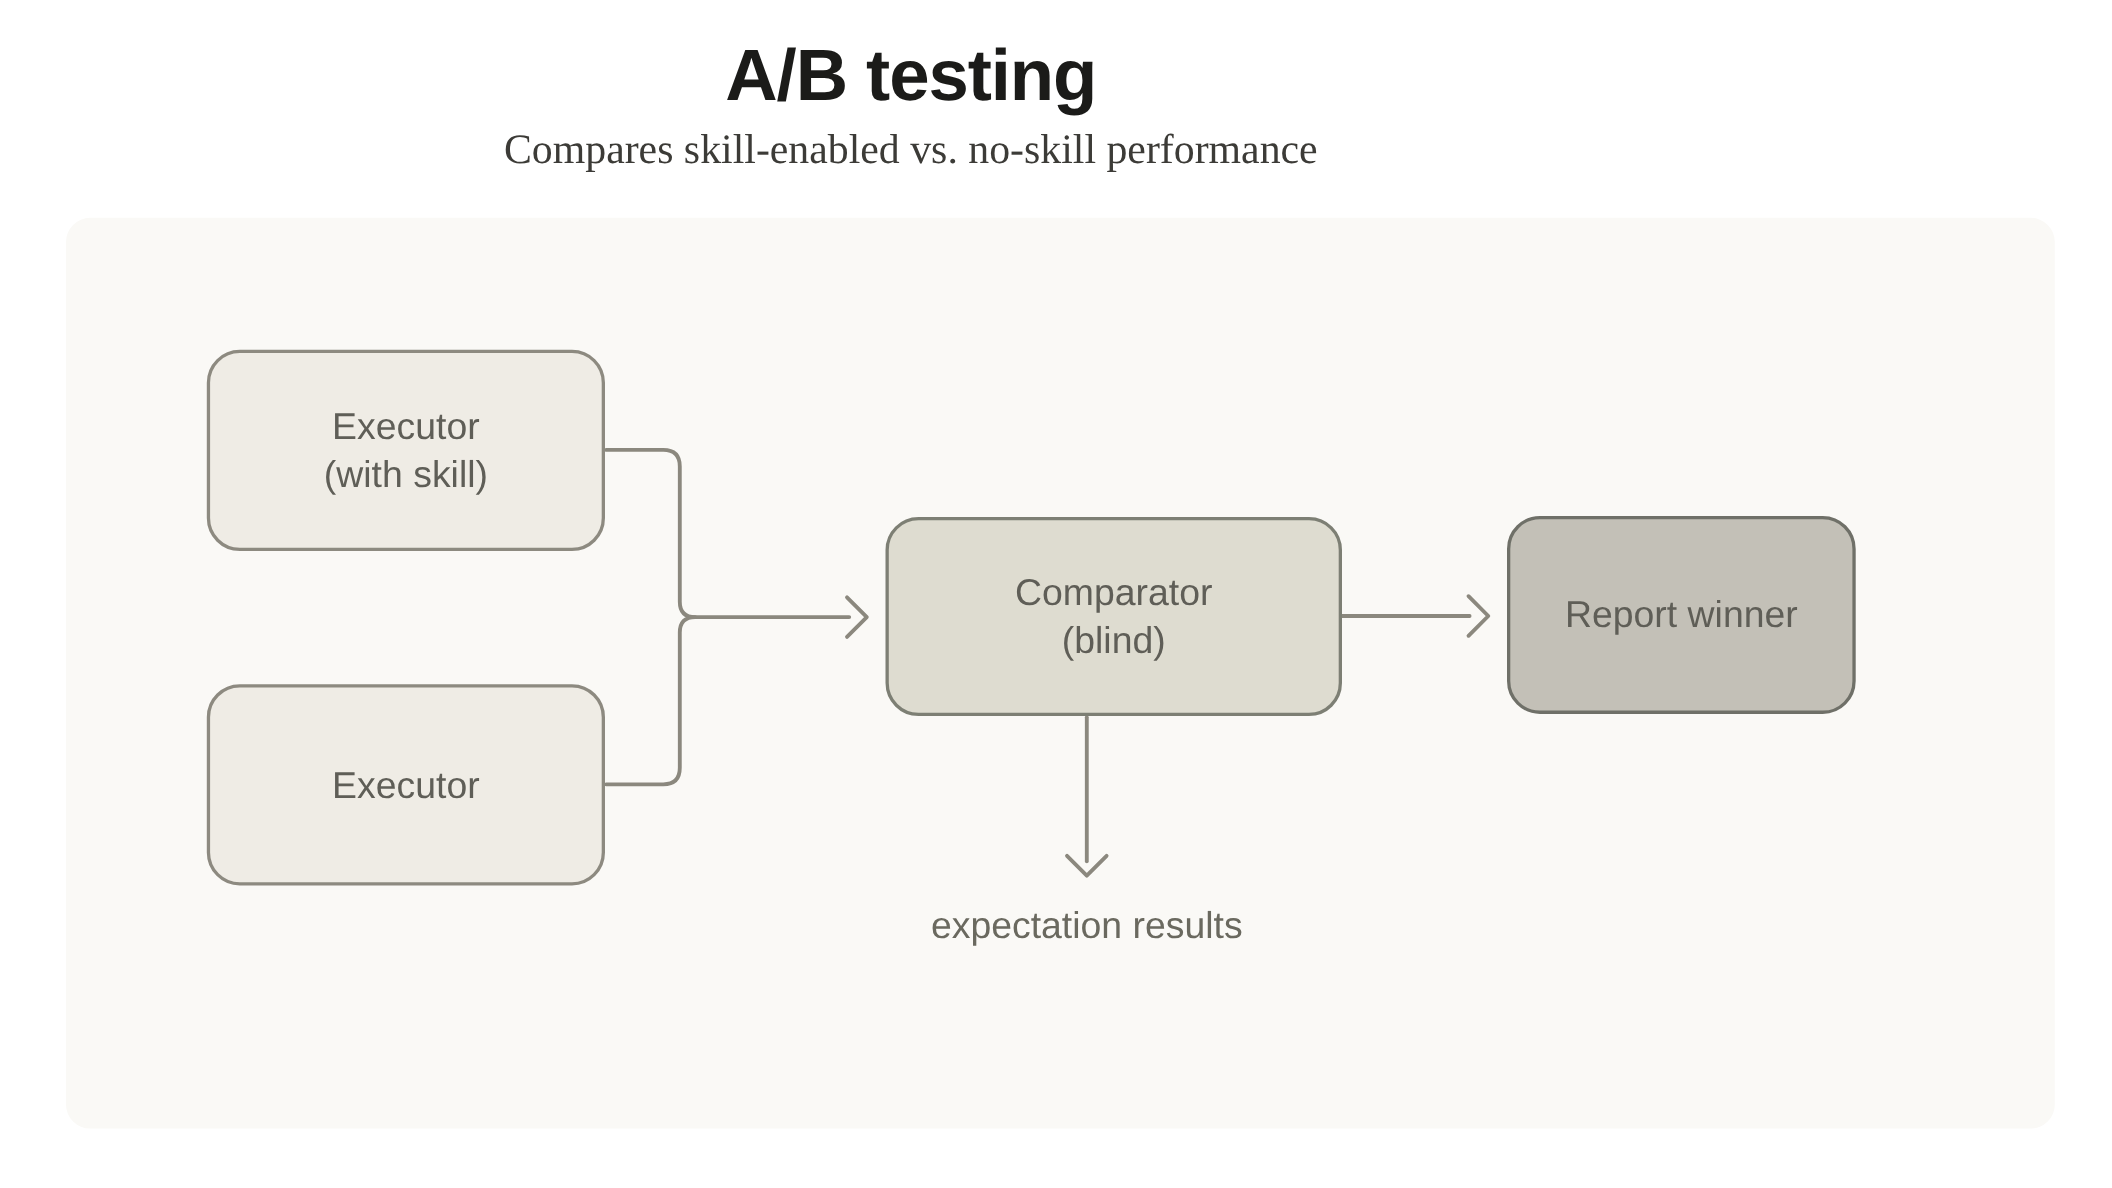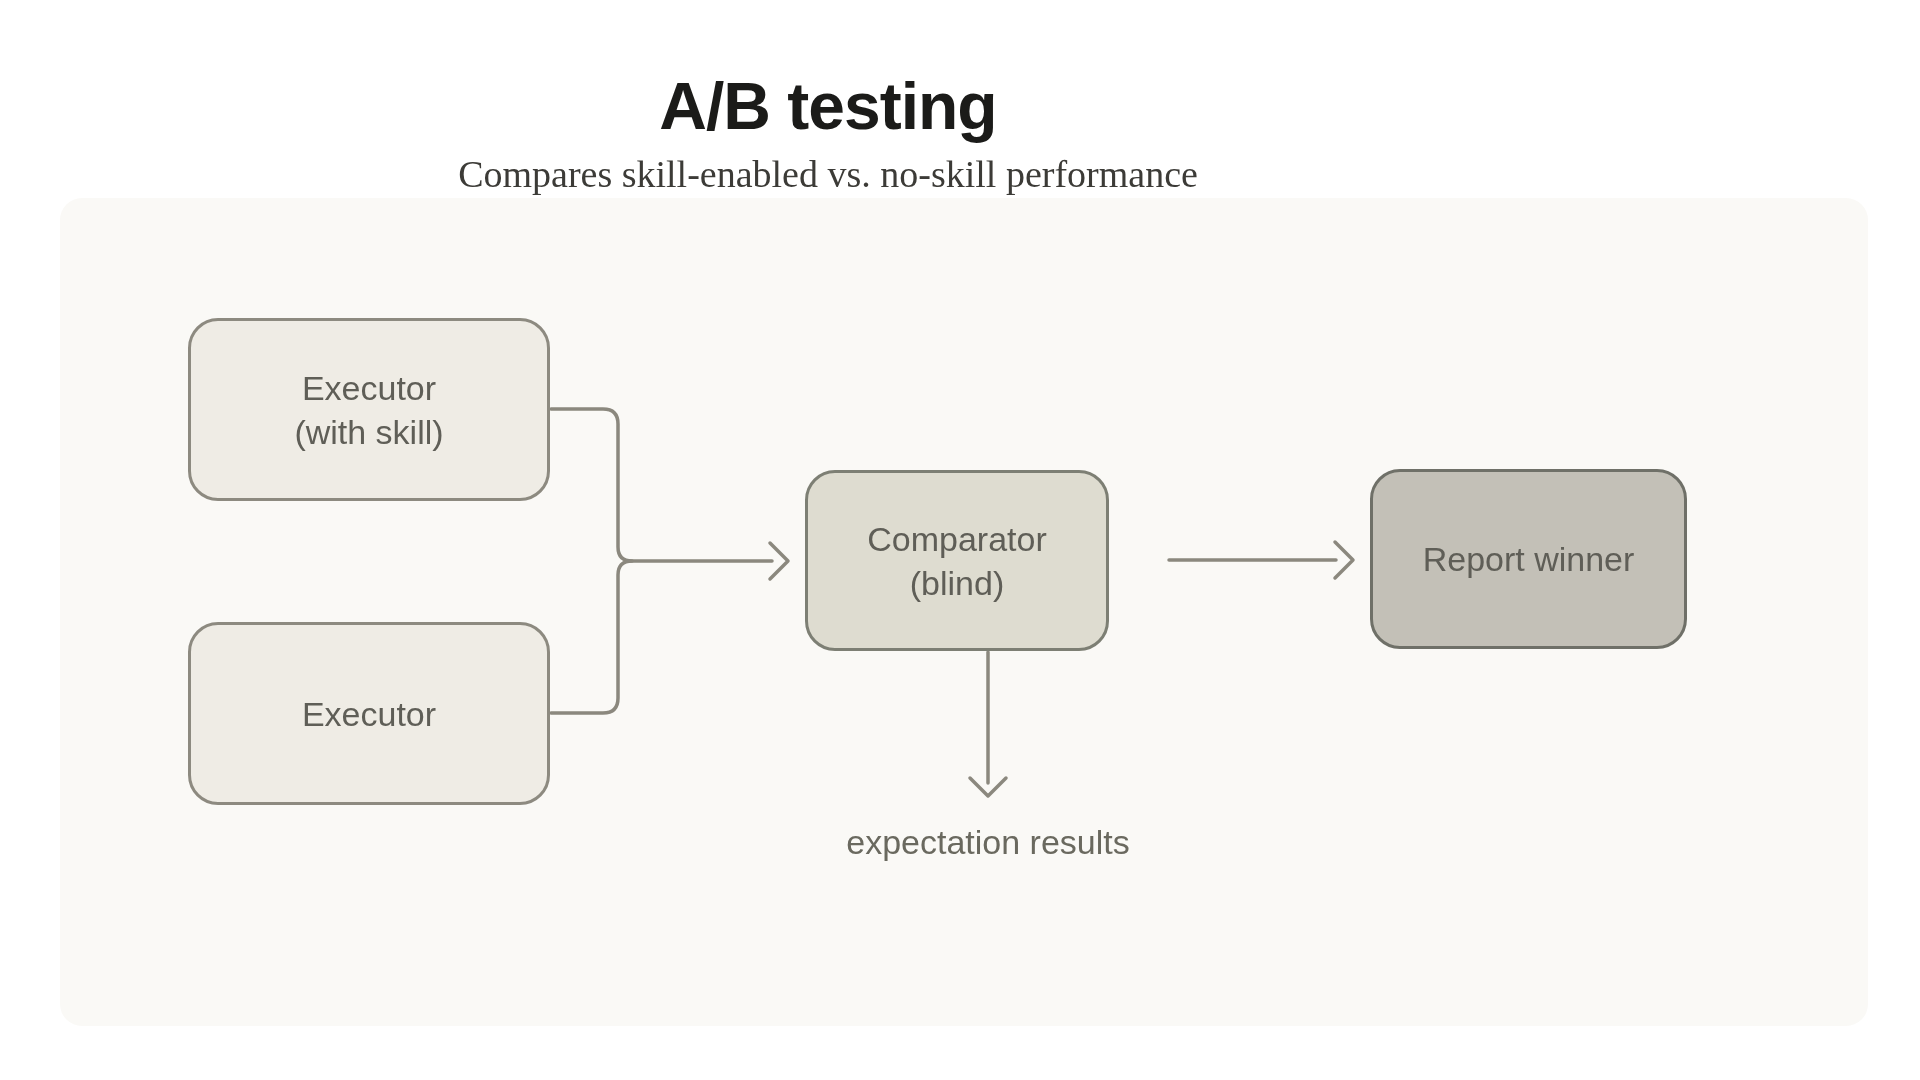--- a/index.html
+++ b/index.html
@@ -22,21 +22,20 @@
   body{
     background:var(--page_bg);
     font-family:"Liberation Sans","DejaVu Sans",sans-serif;
     position:relative;
     overflow:hidden;
   }
   .header{
     position:absolute;
     left:0; top:0; width:1656px;
     text-align:center;
-    margin-top:38px;
   }
   .title{
     margin-top:30px;
     font-size:66px;
     font-weight:700;
     letter-spacing:-1px;
     color:var(--title_color);
   }
   .subtitle{
     margin-top:8px;
@@ -71,21 +70,21 @@
   .node--mid{
     background:var(--node_mid_fill);
     border:3px solid var(--node_mid_border);
   }
   .node--dark{
     background:var(--node_dark_fill);
     border:3px solid var(--node_dark_border);
   }
   #node-executor-with-skill   { left:188px; top:318px;  width:362px; height:183px; }
   #node-executor-without-skill{ left:188px; top:622px;  width:362px; height:183px; }
-  #node-comparator            { left:805px; top:470px;  width:304px; height:181px; }
+  #node-comparator            { left:805px; top:470px;  width:415px; height:181px; }
   #node-report-winner         { left:1370px;top:469px;  width:317px; height:180px; }
 
   .connector-layer{
     position:absolute;
     left:0; top:0;
     width:1920px; height:1080px;
     pointer-events:none;
   }
   .connector-layer path{
     fill:none;

